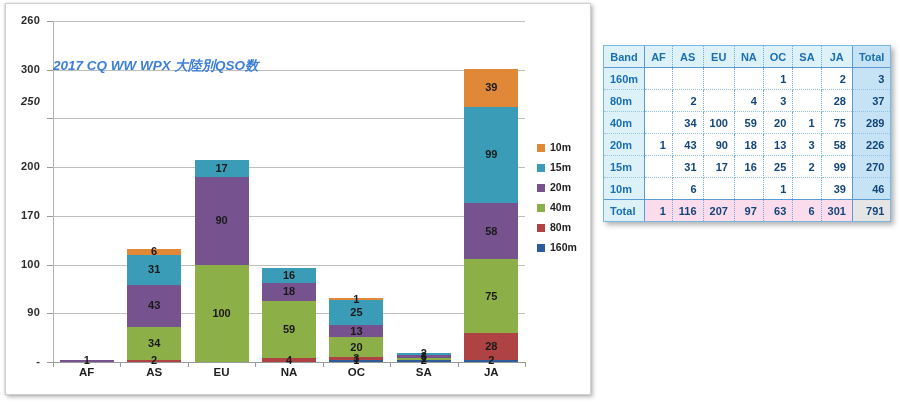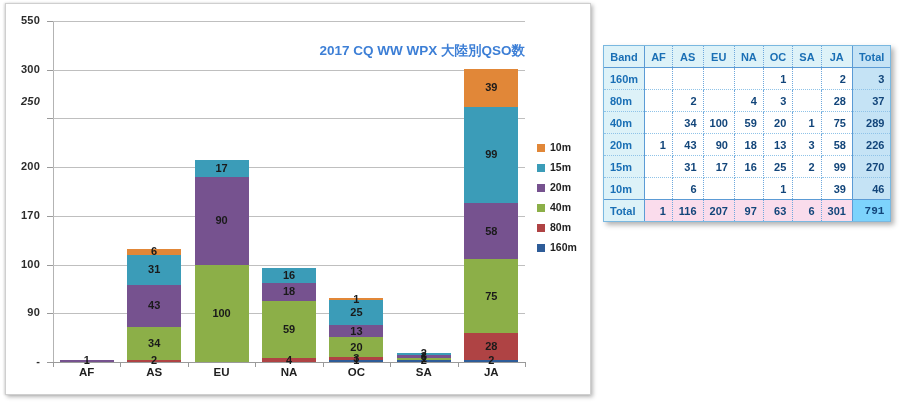--- a/index.html
+++ b/index.html
@@ -27,23 +27,23 @@
   .gridline.zero{border-top:1px solid #9a9a9a;}
 
   .ytick-label{
     position:absolute;right:0;width:40px;text-align:right;
     font-size:11px;color:#2b2b2b;font-weight:bold;
     letter-spacing:.2px;
   }
   .ytick-mark{position:absolute;width:6px;height:0;border-top:1px solid #9a9a9a;}
 
   #chart-title{
-    position:absolute;left:0;top:0;width:472px;text-align:right;
-    font-size:13.5px;font-weight:bold;color:#3d7fd6;
-    padding-top:21px;
+    position:absolute;left:0;top:0;width:472px;text-align:left;
+    font-size:13.5px;font-style:italic;font-weight:bold;color:#3d7fd6;
+    padding-top:36px;
   }
 
   
   .bar-col{
     position:absolute;bottom:0;display:flex;flex-direction:column;
     justify-content:flex-end;
   }
   .seg{
     position:relative;display:flex;align-items:center;justify-content:center;
     font-size:11px;font-weight:bold;color:#1a1a1a;box-sizing:border-box;
@@ -86,21 +86,21 @@
   }
   thead th.total-h{background:#c5e3f5;border-left:1px solid #5b9bd5;}
   thead th.band-h{text-align:center;border-right:1px solid #5b9bd5;}
   tbody td.rowhead{
     background:#ddf2f8;color:#1a6fb5;text-align:left;
     border-right:1px solid #5b9bd5;font-weight:bold;
   }
   tbody td.totalcol{background:#c5e3f5;border-left:1px solid #5b9bd5;}
   tbody tr.total-row td{background:#fadcec;border-top:1px solid #5b9bd5;}
   tbody tr.total-row td.rowhead{background:#ddf2f8;}
-  tbody tr.total-row td.totalcol{background:#7dd3fc;font-family:Liberation Mono, monospace;}
+  tbody tr.total-row td.totalcol{background:#e5e5e5;}
   tbody tr:last-child td{border-bottom:none;}
   tbody td:last-child,thead th:last-child{border-right:none;}
 </style>
 </head>
 <body>
 
 <div id="chart-panel">
 
   <div id="plot">
     <div id="plot-frame"></div>
@@ -123,21 +123,21 @@
         <div class="ytick-label" style="top: 236.571px; left: -53px;">100</div>
         <div class="ytick-mark" style="top: 194.857px; left: -6px;"></div>
         <div class="ytick-label" style="top: 187.857px; left: -53px;">170</div>
         <div class="ytick-mark" style="top: 146.143px; left: -6px;"></div>
         <div class="ytick-label" style="top: 139.143px; left: -53px;">200</div>
         <div class="ytick-mark" style="top: 97.4286px; left: -6px;"></div>
         <div class="ytick-label" style="top: 74px; left: -53px; font-style: italic;">250</div>
         <div class="ytick-mark" style="top: 48.7143px; left: -6px;"></div>
         <div class="ytick-label" style="top: 41.7143px; left: -53px;">300</div>
         <div class="ytick-mark" style="top: 0px; left: -6px;"></div>
-        <div class="ytick-label" style="top: -7px; left: -53px;">550</div>
+        <div class="ytick-label" style="top: -7px; left: -53px;">260</div>
       </div>
     <div id="chart-title">2017 CQ WW WPX 大陸別QSO数</div>
     <div id="bars">
         <div class="bar-col" style="left: 6.71429px; width: 54px;">
           <div class="seg" style="height: 2.2px; background: rgb(118, 82, 143);">
             <span style="position: absolute; left: 50%; transform: translateX(-50%);">1</span>
           </div>
         </div>
         <div class="bar-col" style="left: 74.1429px; width: 54px;">
           <div class="seg" style="height: 5.84571px; background: rgb(225, 135, 56);">

